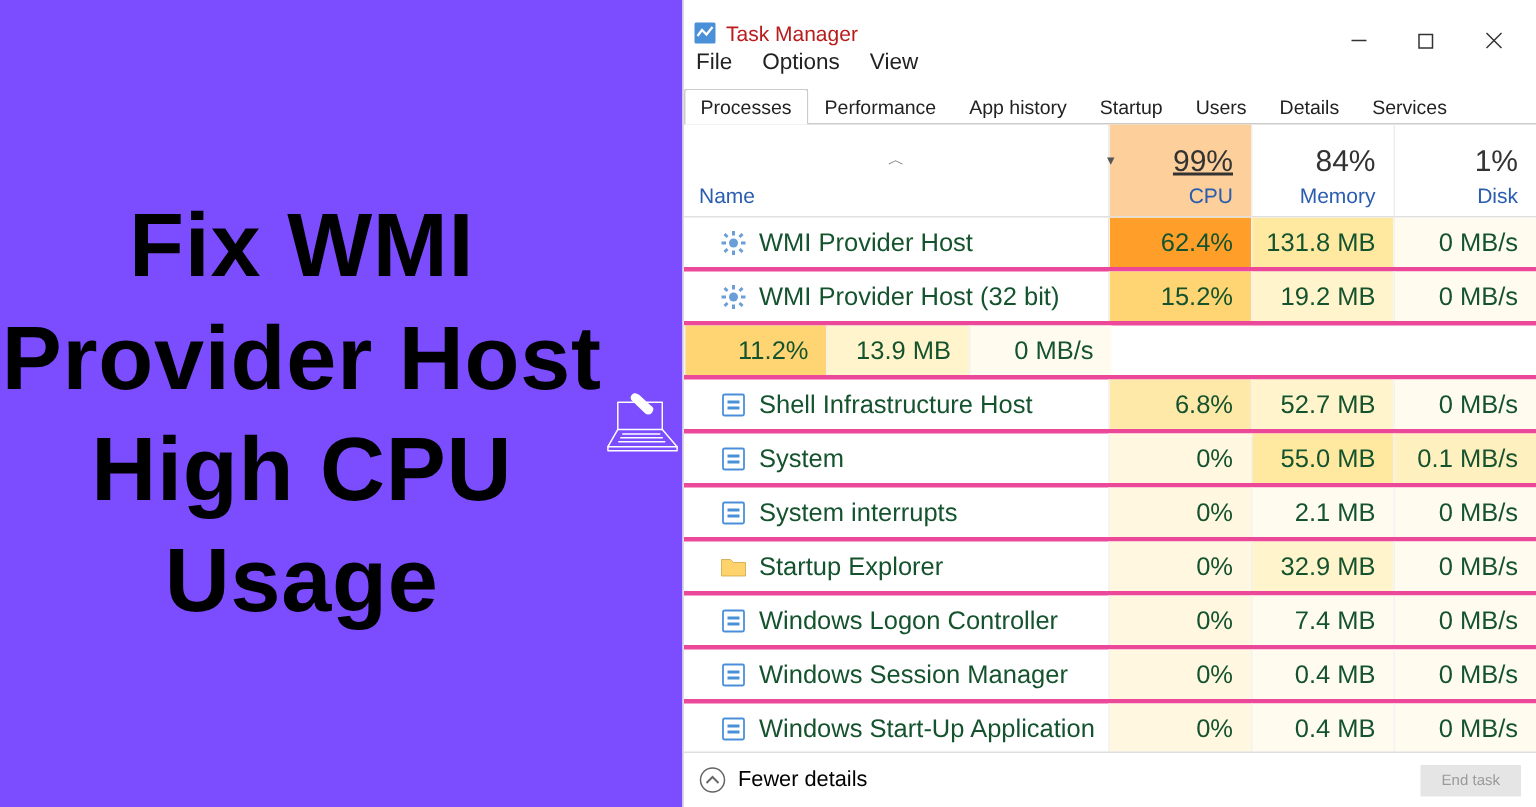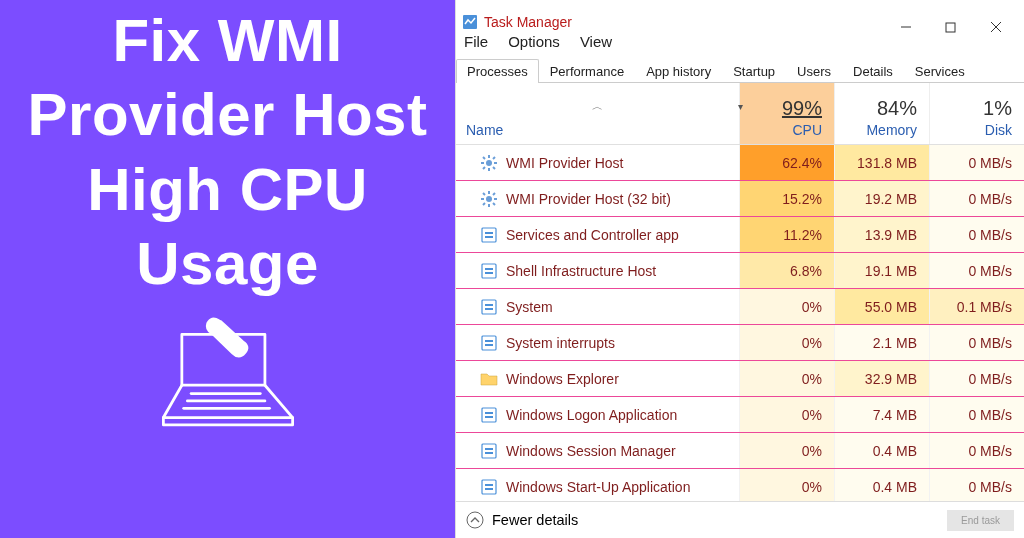--- a/index.html
+++ b/index.html
@@ -9,26 +9,26 @@
   font-family: "Segoe UI", Tahoma, sans-serif;
   font-size: 13px;
   display: flex;
   background: #7c4dff;
   overflow: hidden;
 }
 .promo {
   width: 455px;
   height: 538px;
   background: #7c4dff;
-  color: #ffffff;
-  display: flex;
-  flex-direction: column;
+  color: #000000;
+  display: flex;
+  flex-direction: row;
   align-items: center;
   justify-content: flex-start;
-  padding-top: 4px;
+  padding-top: 14px;
 }
 .promo h1 {
   font-family: "Arial Black", Impact, sans-serif;
   font-weight: 900;
   font-size: 60px;
   line-height: 1.24;
   text-align: center;
   letter-spacing: 0.5px;
 }
 .promo .laptop {
@@ -114,23 +114,23 @@
 .headers .metric.cpu { background: #fccf9b; }
 .headers .metric.cpu .pct { position: relative; text-decoration: underline; }
 .headers .metric.cpu .pct::before {
   content: "▾"; position: absolute; left: -44px; top: 4px; font-size: 10px; color: #555;
 }
 .rows { flex: 1; overflow: hidden; }
 .row {
   display: flex;
   align-items: center;
   height: 36px;
-  font-size: 14px;
-  color: #7f1d1d;
-  border-bottom: 1px solid #ec4899;
+  font-size: 17px;
+  color: #14532d;
+  border-bottom: 3px solid #ec4899;
 }
 .row .name {
   flex: 1;
   display: flex;
   align-items: center;
   padding-left: 24px;
   gap: 8px;
   white-space: nowrap;
   overflow: hidden;
 }
@@ -288,43 +288,35 @@
                 <line x1="5" y1="13" x2="3" y2="15"></line>
               </g>
             </svg></span>
           <span>WMI Provider Host (32 bit)</span>
         </div>
         <div class="cell heat-cpu-2">15.2%</div>
         <div class="cell heat-mem-1">19.2 MB</div>
         <div class="cell heat-disk-0">0 MB/s</div>
       </div>
       <div class="row">
-        <div class="name">
-          <span class="picon"><svg viewBox="0 0 18 18">
-              <rect x="2" y="2" width="14" height="14" rx="1" fill="#fff" stroke="#4a90d9" stroke-width="1.2"></rect>
-              <rect x="5" y="6" width="8" height="2" fill="#4a90d9"></rect>
-              <rect x="5" y="10" width="8" height="2" fill="#4a90d9"></rect>
-            </svg></span>
-          <span>Services and Controller app</span>
-        </div>
         <div class="cell heat-cpu-2">11.2%</div>
         <div class="cell heat-mem-1">13.9 MB</div>
         <div class="cell heat-disk-0">0 MB/s</div>
       </div>
       <div class="row">
         <div class="name">
           <span class="picon"><svg viewBox="0 0 18 18">
               <rect x="2" y="2" width="14" height="14" rx="1" fill="#fff" stroke="#4a90d9" stroke-width="1.2"></rect>
               <rect x="5" y="6" width="8" height="2" fill="#4a90d9"></rect>
               <rect x="5" y="10" width="8" height="2" fill="#4a90d9"></rect>
             </svg></span>
           <span>Shell Infrastructure Host</span>
         </div>
         <div class="cell heat-cpu-1">6.8%</div>
-        <div class="cell heat-mem-1">19.1 MB</div>
+        <div class="cell heat-mem-1">52.7 MB</div>
         <div class="cell heat-disk-0">0 MB/s</div>
       </div>
       <div class="row">
         <div class="name">
           <span class="picon"><svg viewBox="0 0 18 18">
               <rect x="2" y="2" width="14" height="14" rx="1" fill="#fff" stroke="#4a90d9" stroke-width="1.2"></rect>
               <rect x="5" y="6" width="8" height="2" fill="#4a90d9"></rect>
               <rect x="5" y="10" width="8" height="2" fill="#4a90d9"></rect>
             </svg></span>
           <span>System</span>
@@ -344,34 +336,34 @@
         </div>
         <div class="cell heat-cpu-0">0%</div>
         <div class="cell heat-mem-0">2.1 MB</div>
         <div class="cell heat-disk-0">0 MB/s</div>
       </div>
       <div class="row">
         <div class="name">
           <span class="picon"><svg viewBox="0 0 18 18">
               <path d="M1 4h6l2 2h8v9H1z" fill="#ffd36b" stroke="#caa23e" stroke-width="0.5"></path>
             </svg></span>
-          <span>Windows Explorer</span>
+          <span>Startup Explorer</span>
         </div>
         <div class="cell heat-cpu-0">0%</div>
         <div class="cell heat-mem-1">32.9 MB</div>
         <div class="cell heat-disk-0">0 MB/s</div>
       </div>
       <div class="row">
         <div class="name">
           <span class="picon"><svg viewBox="0 0 18 18">
               <rect x="2" y="2" width="14" height="14" rx="1" fill="#fff" stroke="#4a90d9" stroke-width="1.2"></rect>
               <rect x="5" y="6" width="8" height="2" fill="#4a90d9"></rect>
               <rect x="5" y="10" width="8" height="2" fill="#4a90d9"></rect>
             </svg></span>
-          <span>Windows Logon Application</span>
+          <span>Windows Logon Controller</span>
         </div>
         <div class="cell heat-cpu-0">0%</div>
         <div class="cell heat-mem-0">7.4 MB</div>
         <div class="cell heat-disk-0">0 MB/s</div>
       </div>
       <div class="row">
         <div class="name">
           <span class="picon"><svg viewBox="0 0 18 18">
               <rect x="2" y="2" width="14" height="14" rx="1" fill="#fff" stroke="#4a90d9" stroke-width="1.2"></rect>
               <rect x="5" y="6" width="8" height="2" fill="#4a90d9"></rect>

